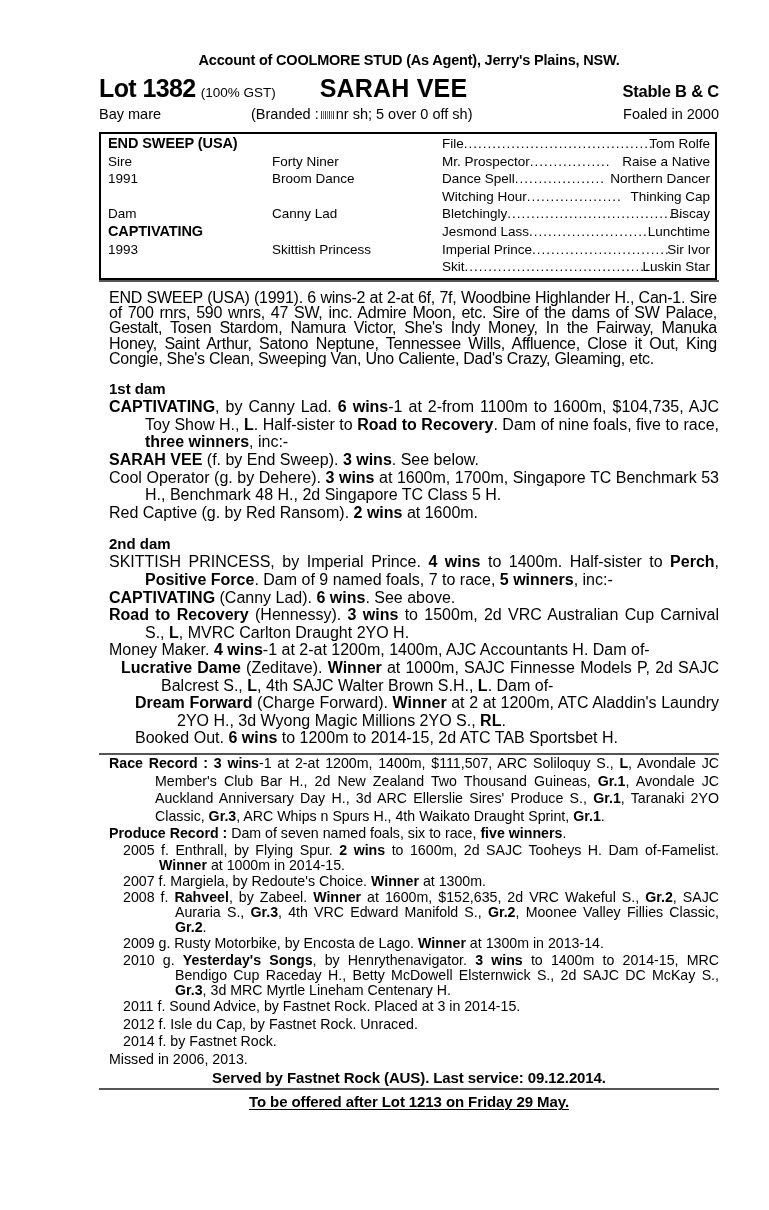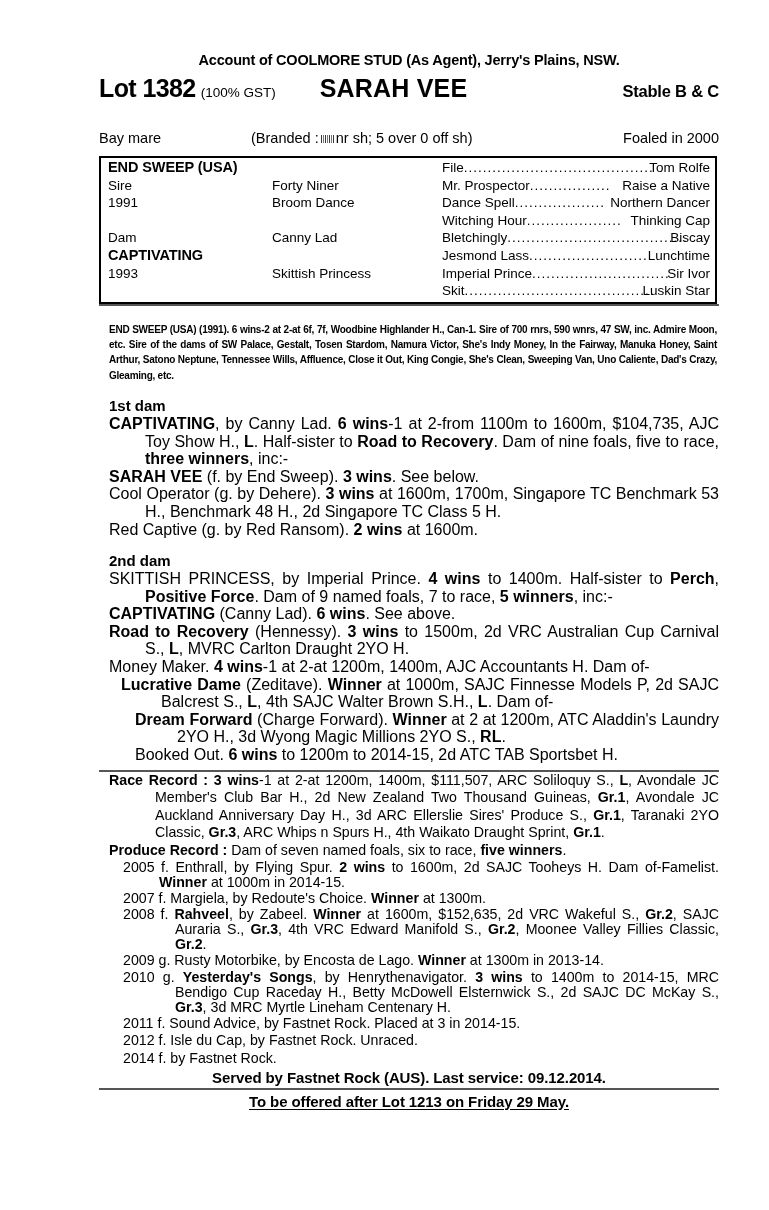--- a/index.html
+++ b/index.html
@@ -64,21 +64,21 @@
     margin-left: auto;
     letter-spacing: -0.2px;
   }
   .desc-row {
     display: flex;
     align-items: baseline;
     font-size: 14.5px;
     margin-top: 6px;
   }
   .colour-sex { width: 152px; }
-  .branded { flex: 0 0 auto; margin-top: 24px; }
+  .branded { flex: 0 0 auto; }
   .foaled { margin-left: auto; }
   .brand-glyph {
     display: inline-block;
     width: 13px;
     height: 10px;
     vertical-align: -1px;
     position: relative;
     overflow: hidden;
     margin: 0 2px;
   }
@@ -128,26 +128,26 @@
   
   .rule {
     border: 0;
     border-top: 2px solid #555;
     margin: 0;
     width: 620px;
   }
 
   
   .sire-summary {
-    font-size: 10px;
-    font-weight: bold;
+    font-size: 16px;
+    font-weight: normal;
     line-height: 15.3px;
     text-align: justify;
     letter-spacing: -0.25px;
-    margin-top: 16px;
+    margin-top: 8px;
     padding-left: 10px;
     padding-right: 2px;
   }
 
   
   .sec-head {
     font-size: 15px;
     font-weight: bold;
     margin-top: 14px;
     margin-bottom: 1px;
@@ -315,20 +315,21 @@
       <div id="produce-foals">
           <div class="prod-para"><span>2005 f. Enthrall, by Flying Spur. </span><span style="font-weight: bold;">2 wins</span><span> to 1600m, 2d SAJC Tooheys H. Dam of-Famelist. </span><span style="font-weight: bold;">Winner</span><span> at 1000m in 2014-15.</span></div>
           <div class="prod-simple"><span>2007 f. Margiela, by Redoute's Choice. </span><span style="font-weight: bold;">Winner</span><span> at 1300m.</span></div>
           <div class="prod-para deep"><span>2008 f. </span><span style="font-weight: bold;">Rahveel</span><span>, by Zabeel. </span><span style="font-weight: bold;">Winner</span><span> at 1600m, $152,635, 2d VRC Wakeful S., </span><span style="font-weight: bold;">Gr.2</span><span>, SAJC Auraria S., </span><span style="font-weight: bold;">Gr.3</span><span>, 4th VRC Edward Manifold S., </span><span style="font-weight: bold;">Gr.2</span><span>, Moonee Valley Fillies Classic, </span><span style="font-weight: bold;">Gr.2</span><span>.</span></div>
           <div class="prod-simple"><span>2009 g. Rusty Motorbike, by Encosta de Lago. </span><span style="font-weight: bold;">Winner</span><span> at 1300m in 2013-14.</span></div>
           <div class="prod-para deep"><span>2010 g. </span><span style="font-weight: bold;">Yesterday's Songs</span><span>, by Henrythenavigator. </span><span style="font-weight: bold;">3 wins</span><span> to 1400m to 2014-15, MRC Bendigo Cup Raceday H., Betty McDowell Elsternwick S., 2d SAJC DC McKay S., </span><span style="font-weight: bold;">Gr.3</span><span>, 3d MRC Myrtle Lineham Centenary H.</span></div>
           <div class="prod-simple"><span>2011 f. Sound Advice, by Fastnet Rock. Placed at 3 in 2014-15.</span></div>
           <div class="prod-simple"><span>2012 f. Isle du Cap, by Fastnet Rock. Unraced.</span></div>
           <div class="prod-simple"><span>2014 f. by Fastnet Rock.</span></div>
         </div>
+      <div class="missed">Missed in 2006, 2013.</div>
     </div>
 
     <div class="served">Served by Fastnet Rock (AUS). Last service: 09.12.2014.</div>
     <hr class="footrule">
     <div class="offered"><span>To be offered after Lot 1213 on Friday 29 May.</span></div>
 
   </div>
 </div>
 
 </body></html>

